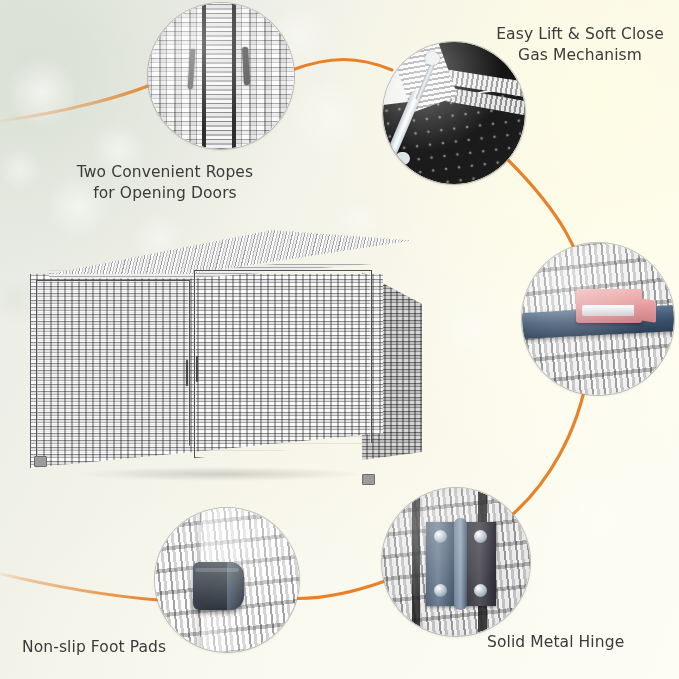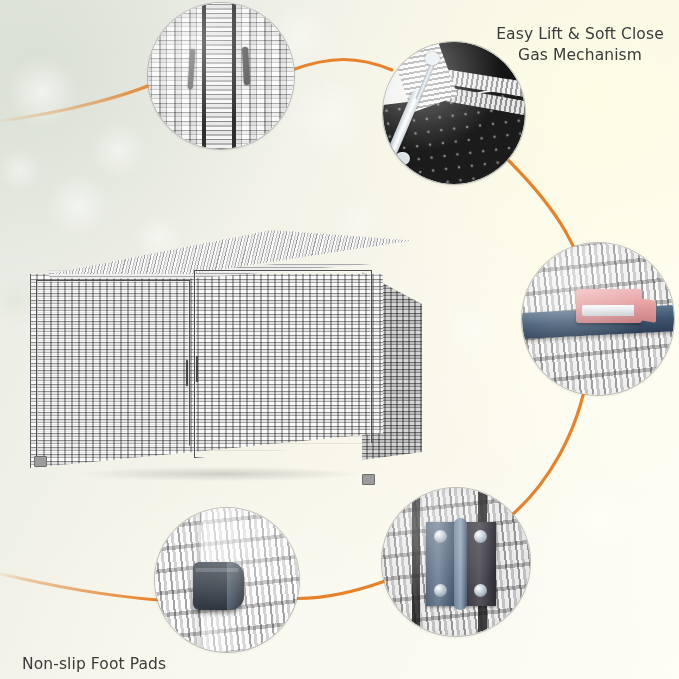--- a/index.html
+++ b/index.html
@@ -107,21 +107,21 @@
     position:absolute;
     color:#3b3b3b;
     font-family:"DejaVu Sans", sans-serif;
     font-size:15.5px;
     line-height:1.35;
     letter-spacing:.1px;
     white-space:pre-line;
     font-weight:400;
   }
   .caption.c-center{text-align:center;}
-  .caption.c-left{text-align:left;margin-top:17px;}
+  .caption.c-left{text-align:left;}
 
   
   #product{position:absolute;left:10px;top:228px;width:420px;height:258px;}
   .pbody{position:absolute;}
 
   .box-lid-top{
     left:18px;top:2px;width:384px;height:44px;
     background:
       repeating-linear-gradient(104deg,
         #f6f6f6 0px,#f6f6f6 2px,
@@ -261,20 +261,22 @@
       <div style="position:absolute;left:54px;top:-6px;width:4px;height:160px;background:#2e2e2e;"></div>
       <div style="position:absolute;left:84px;top:-6px;width:4px;height:160px;background:#2e2e2e;"></div>
 
       <div style="position:absolute;left:41px;top:46px;width:5px;height:40px;background:#6e6e6e;
                   border-radius:3px;transform:rotate(4deg);box-shadow:0 0 2px rgba(0,0,0,.5);"></div>
       <div style="position:absolute;left:95px;top:44px;width:6px;height:38px;background:#5c5c5c;
                   border-radius:3px;transform:rotate(-3deg);box-shadow:0 0 2px rgba(0,0,0,.55);"></div>
       <div class="shade" style="background:radial-gradient(circle at 34% 28%, rgba(255,255,255,.34) 0%, rgba(255,255,255,0) 58%), radial-gradient(circle at 50% 50%, rgba(0,0,0,0) 62%, rgba(80,80,80,.20) 100%);"></div>
     </div>
   </div>
+  <div class="caption c-center" style="left:60px;top:162px;width:210px;">Two Convenient Ropes
+for Opening Doors</div>
 
   <div class="bubble" style="left:383px;top:42px;width:142px;height:142px;">
     <div class="inner" style="background:#f3f3f1;">
 
       <div style="position:absolute;left:-10px;top:54px;width:175px;height:110px;
                   background:
                     radial-gradient(circle 3px at 6px 6px, rgba(255,255,255,.75) 0%, rgba(255,255,255,0) 60%) 0 0/13px 13px repeat,
                     #1b1b1b;
                   transform:rotate(-7deg);"></div>
 
@@ -346,20 +348,21 @@
                   background:radial-gradient(circle at 35% 32%, #ffffff, #9fb0bd 62%, #5d6d7c);"></div>
       <div style="position:absolute;left:92px;top:42px;width:13px;height:13px;border-radius:50%;
                   background:radial-gradient(circle at 35% 32%, #ffffff, #a6b6c2 62%, #616f7d);"></div>
       <div style="position:absolute;left:52px;top:96px;width:13px;height:13px;border-radius:50%;
                   background:radial-gradient(circle at 35% 32%, #ffffff, #9fb0bd 62%, #5d6d7c);"></div>
       <div style="position:absolute;left:92px;top:96px;width:13px;height:13px;border-radius:50%;
                   background:radial-gradient(circle at 35% 32%, #ffffff, #a6b6c2 62%, #616f7d);"></div>
       <div class="shade" style="background:radial-gradient(circle at 30% 24%, rgba(255,255,255,.30) 0%, rgba(255,255,255,0) 56%), radial-gradient(circle at 50% 50%, rgba(0,0,0,0) 64%, rgba(60,60,60,.22) 100%);"></div>
     </div>
   </div>
+  <div class="caption c-left" style="left:487px;top:632px;width:180px;">Solid Metal Hinge</div>
 
   <div class="bubble" style="left:155px;top:508px;width:144px;height:144px;">
     <div class="inner" style="background:#f2f1ef;">
       <div class="weave-rope" style="filter:brightness(1.04);"></div>
 
       <div style="position:absolute;left:46px;top:-10px;width:46px;height:170px;
                   background:linear-gradient(90deg, rgba(255,255,255,.55), rgba(255,255,255,.1));
                   box-shadow:-3px 0 5px rgba(90,90,90,.25);"></div>
 
       <div style="position:absolute;left:38px;top:54px;width:50px;height:48px;

